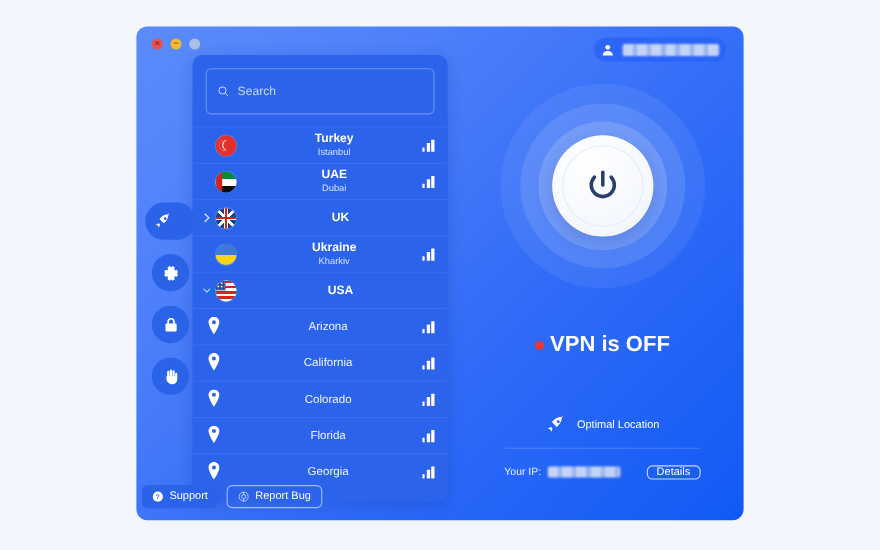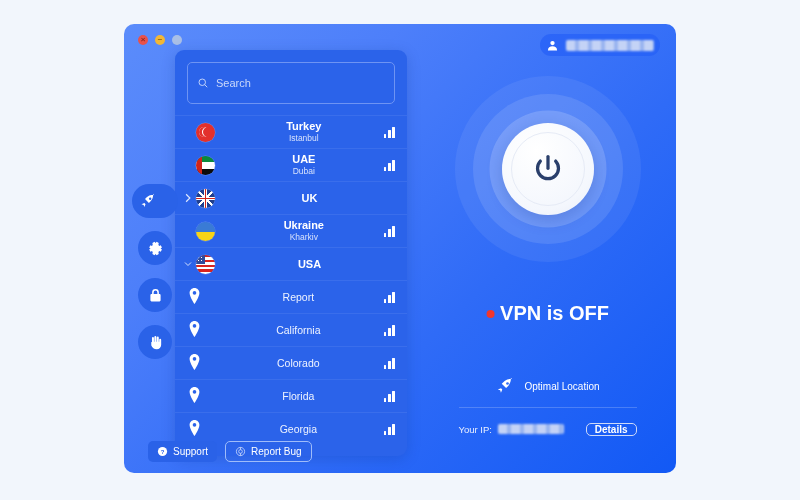--- a/index.html
+++ b/index.html
@@ -146,24 +146,24 @@
               width: 178px; }
   #optimal-row { height: 42px; display: flex; align-items: center; justify-content: center;
                  gap: 10px; border-bottom: 1px solid rgba(255,255,255,.2); }
   #optimal-row svg { width: 19px; height: 19px; fill: #ffffff; }
   #optimal-row .label { color: #ffffff; font-size: 10px; }
   #ip-row { height: 34px; display: flex; align-items: center; gap: 6px; padding-top: 8px; }
   #ip-row .ip-label { color: #eaf0ff; font-size: 9.5px; white-space: nowrap; }
   #ip-row .redact { height: 10px; width: 66px; flex: none; }
   #details-btn { margin-left: auto; border: 1px solid #cdd9f8; border-radius: 5px;
                  padding: 0 8px; color: #ffffff; font-size: 10px; background: transparent;
-                 font-family: "Liberation Sans", sans-serif; white-space: nowrap; font-weight: bold; }
-
-  
-  #bottom-bar { position: absolute; left: 24px; bottom: 11px; display: flex; gap: 8px; }
+                 font-family: "Liberation Sans", sans-serif; white-space: nowrap; }
+
+  
+  #bottom-bar { position: absolute; left: 5px; bottom: 11px; display: flex; gap: 8px; }
   .bbtn { height: 21px; border-radius: 5px; display: flex; align-items: center; gap: 5px;
           padding: 0 9px; font-size: 10px; color: #ffffff; }
   .bbtn svg { width: 11px; height: 11px; flex: none; }
   #support-btn { background: #2a62e8; }
   #support-btn svg { fill: #ffffff; }
   #report-btn { background: transparent; border: 1px solid #9fbcfa; }
   #report-btn svg { fill: none; stroke: #dbe5fd; stroke-width: 1.6; }
 </style>
 </head>
 <body>
@@ -281,21 +281,21 @@
             <div class="srv-name solo">USA</div>
           </div>
         </div>
         <div class="srv-row state">
           <div class="pin">
             <svg viewBox="0 0 24 30">
               <path d="M12 0C6.9 0 2.8 4.1 2.8 9.2 2.8 16.1 12 30 12 30s9.2-13.9 9.2-20.8C21.2 4.1 17.1 0 12 0zm0 12.6a3.4 3.4 0 110-6.8 3.4 3.4 0 010 6.8z"></path>
             </svg>
           </div>
           <div class="srv-txt">
-            <div class="srv-name state-name">Report</div>
+            <div class="srv-name state-name">Arizona</div>
           </div>
           <div class="bars">
             <i></i>
             <i></i>
             <i></i>
           </div>
         </div>
         <div class="srv-row state">
           <div class="pin">
             <svg viewBox="0 0 24 30">

